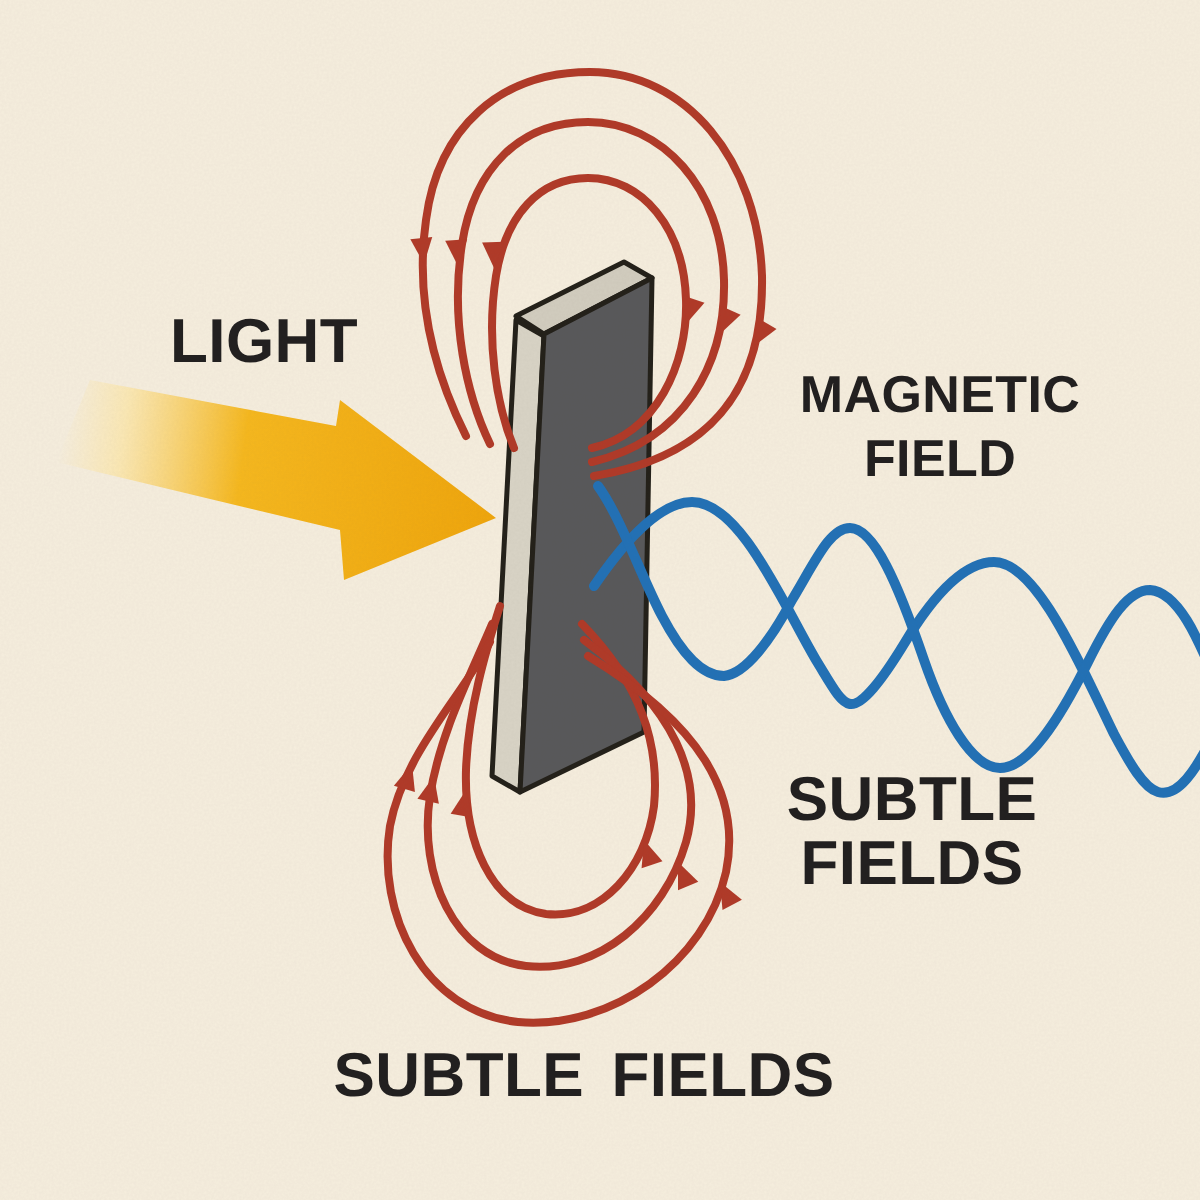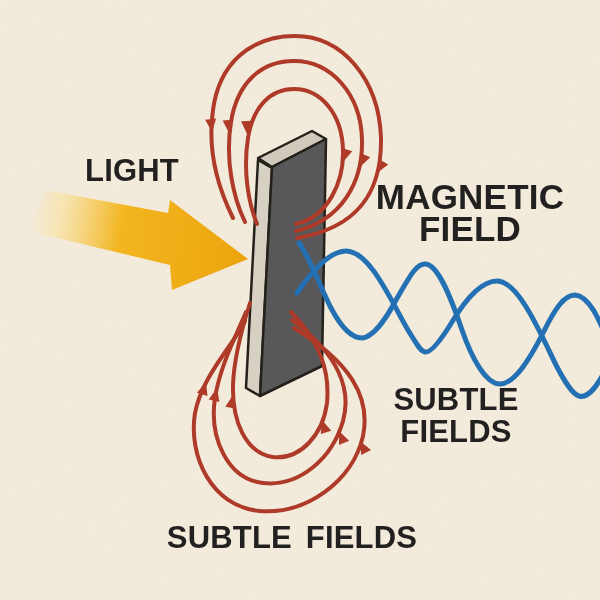--- a/index.html
+++ b/index.html
@@ -7,21 +7,21 @@
     position:relative;width:600px;height:600px;overflow:hidden;
     background:var(--background,#f6eede);
     font-family:"Liberation Sans",sans-serif;
   }
   .stage svg.diagram{position:absolute;left:0;top:0;}
   .label{
     position:absolute;font-weight:bold;color:var(--text,#211f1f);
     text-align:center;line-height:32px;letter-spacing:0.2px;z-index:5;
   }
   #light-label{left:80px;top:155px;width:104px;font-size:31px;}
-  #magnetic-label{left:374px;top:181px;width:192px;font-size:35px;}
+  #magnetic-label{left:374px;top:181px;width:192px;font-size:26px;}
   #subtle-right-label{left:368px;top:384px;width:176px;font-size:31px;}
   #subtle-bottom-label{left:2px;top:522px;width:580px;font-size:31px;white-space:nowrap;word-spacing:5px;}
   .grain{position:absolute;left:0;top:0;z-index:9;pointer-events:none;opacity:.35;}
   .red-line{stroke:var(--field-line-red,#b13a28);stroke-width:4;fill:none;stroke-linecap:round;}
   .red-head{fill:var(--field-line-red,#b13a28);stroke:none;}
   .blue-line{stroke:var(--wave-blue,#2271b6);stroke-width:5;fill:none;stroke-linecap:round;}
   .plate-face{fill:var(--plate-front,#58585a);stroke:var(--plate-outline,#232019);stroke-width:2.5;stroke-linejoin:round;}
   .plate-edge{fill:var(--plate-edge,#d9d4c6);stroke:var(--plate-outline,#232019);stroke-width:2.5;stroke-linejoin:round;}
 </style>
 </head>

